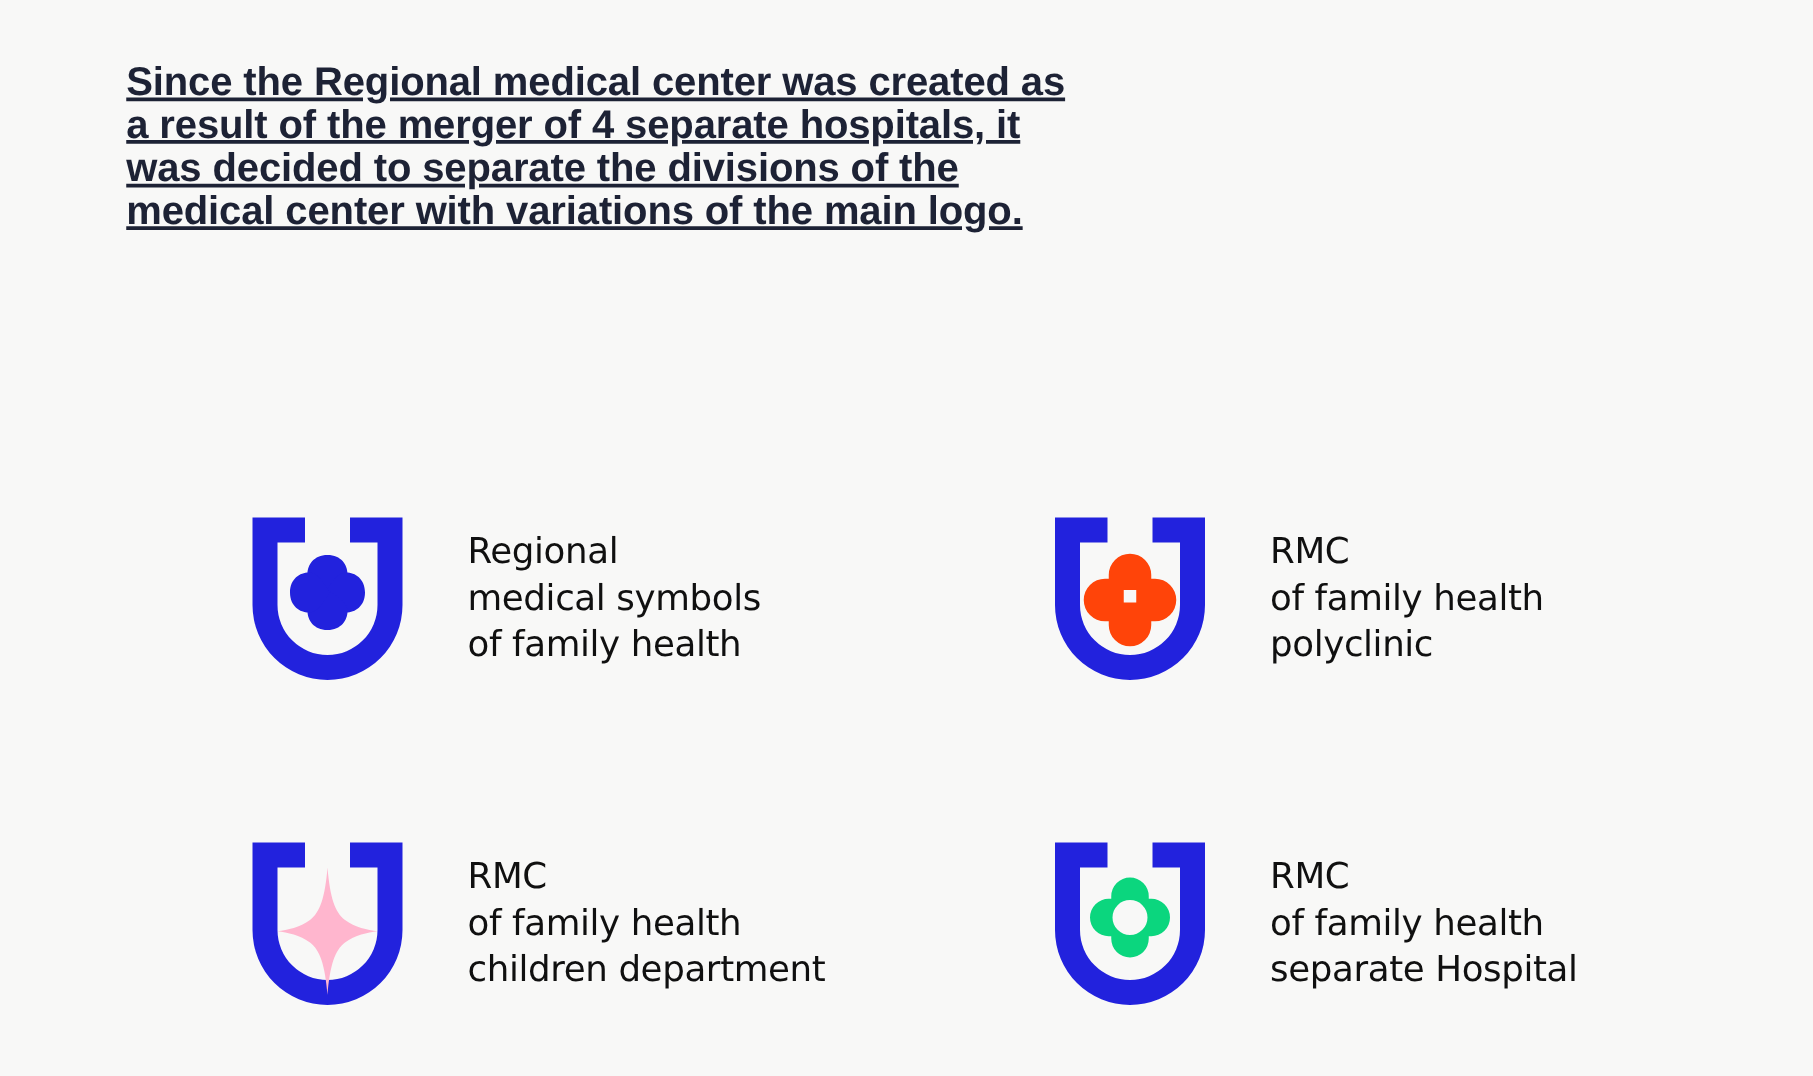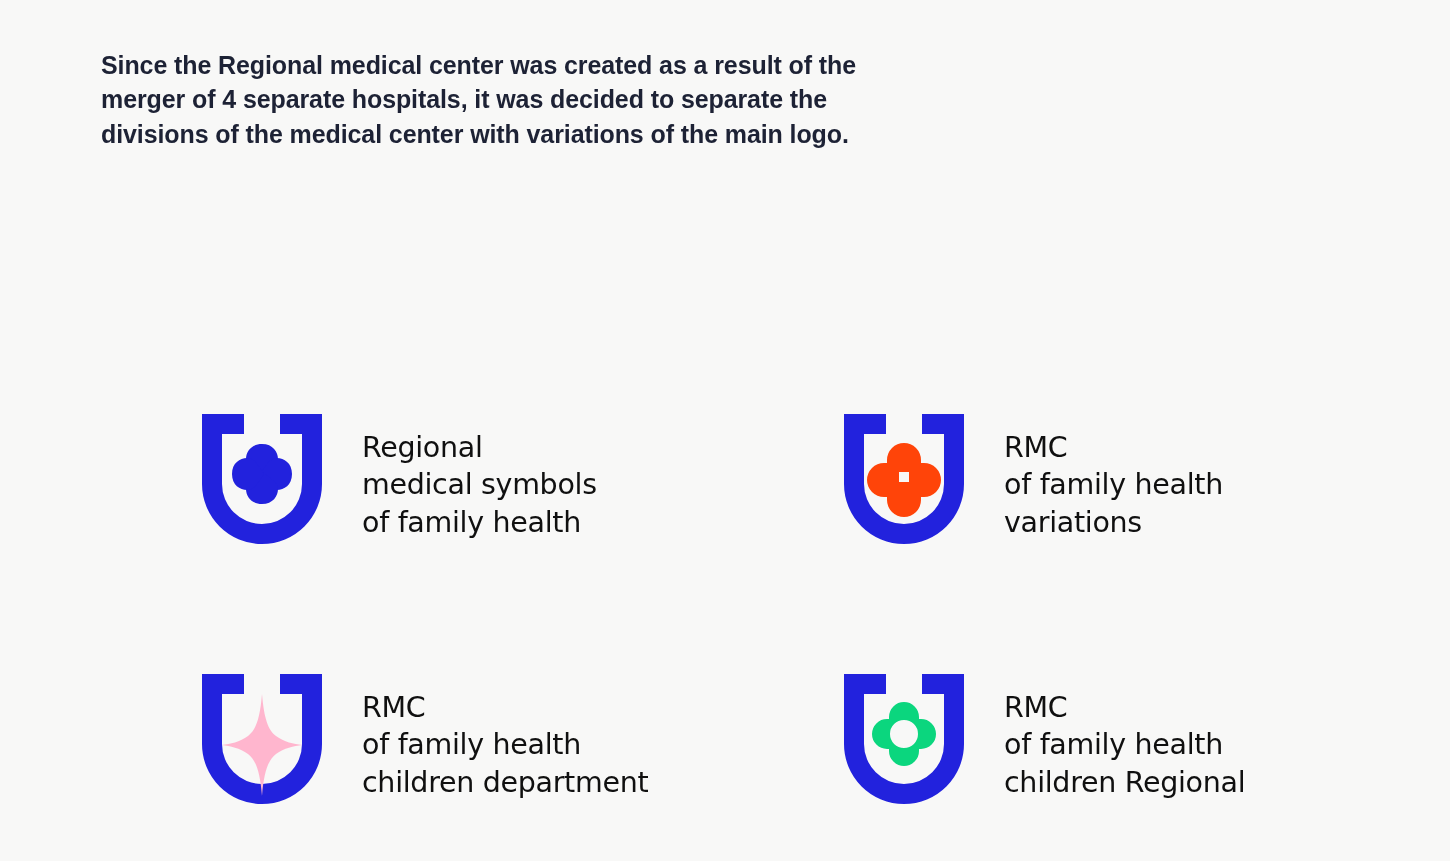--- a/index.html
+++ b/index.html
@@ -26,26 +26,27 @@
   
   .intro {
     position: absolute;
     left: 101px;
     top: 48px;
     width: 790px;
   }
 
   .intro p {
     font-family: "Liberation Sans", sans-serif;
-    font-size: 25px;
+    font-size: 32px;
     line-height: 34.3px;
     font-weight: bold;
     letter-spacing: -0.1px;
     color: #1d2235;
     max-width: 772px;
+    text-decoration: underline;
   }
 
   .intro p.second {
     margin-top: 34px;
   }
 
   
   .logo-grid {
     position: absolute;
     left: 0;
@@ -54,22 +55,22 @@
   }
 
   .logo-row {
     position: relative;
     height: 240px;
   }
 
   .logo-block {
     position: absolute;
     display: flex;
-    align-items: center;
-    gap: 0;
+    align-items: flex-start;
+    gap: 12px;
   }
 
   .logo-block.col-left  { left: 198px; }
   .logo-block.col-right { left: 840px; }
 
   .mark {
     width: 128px;
     height: 138px;
     flex: 0 0 128px;
     position: relative;
@@ -136,21 +137,21 @@
                 M64 33 a17 17 0 0 1 17 17 v3 h3 a17 17 0 0 1 0 34 h-3 v3
                 a17 17 0 0 1 -34 0 v-3 h-3 a17 17 0 0 1 0 -34 h3 v-3
                 a17 17 0 0 1 17 -17 Z
                 M59 62 h10 v10 h-10 Z"></path>
             </g>
           </svg>
         </div>
         <div class="logo-text">
           <span class="ln">RMC</span>
           <span class="ln">of family health</span>
-          <span class="ln">variations</span>
+          <span class="ln">polyclinic</span>
         </div>
       </div>
 
     </div>
 
     <div class="logo-row" style="margin-top:20px;">
 
       <div class="logo-block col-left">
         <div class="mark">
           <svg viewBox="0 0 128 138" xmlns="http://www.w3.org/2000/svg">
@@ -186,20 +187,20 @@
                 M64 32 a15 15 0 0 1 15 15 v2 h2 a15 15 0 0 1 0 30 h-2 v2
                 a15 15 0 0 1 -30 0 v-2 h-2 a15 15 0 0 1 0 -30 h2 v-2
                 a15 15 0 0 1 15 -15 Z
                 M64 50 a14 14 0 1 0 0 28 a14 14 0 0 0 0 -28 Z"></path>
             </g>
           </svg>
         </div>
         <div class="logo-text">
           <span class="ln">RMC</span>
           <span class="ln">of family health</span>
-          <span class="ln">children Regional</span>
+          <span class="ln">separate Hospital</span>
         </div>
       </div>
 
     </div>
 
   </div>
 </div>
 
 </body></html>

